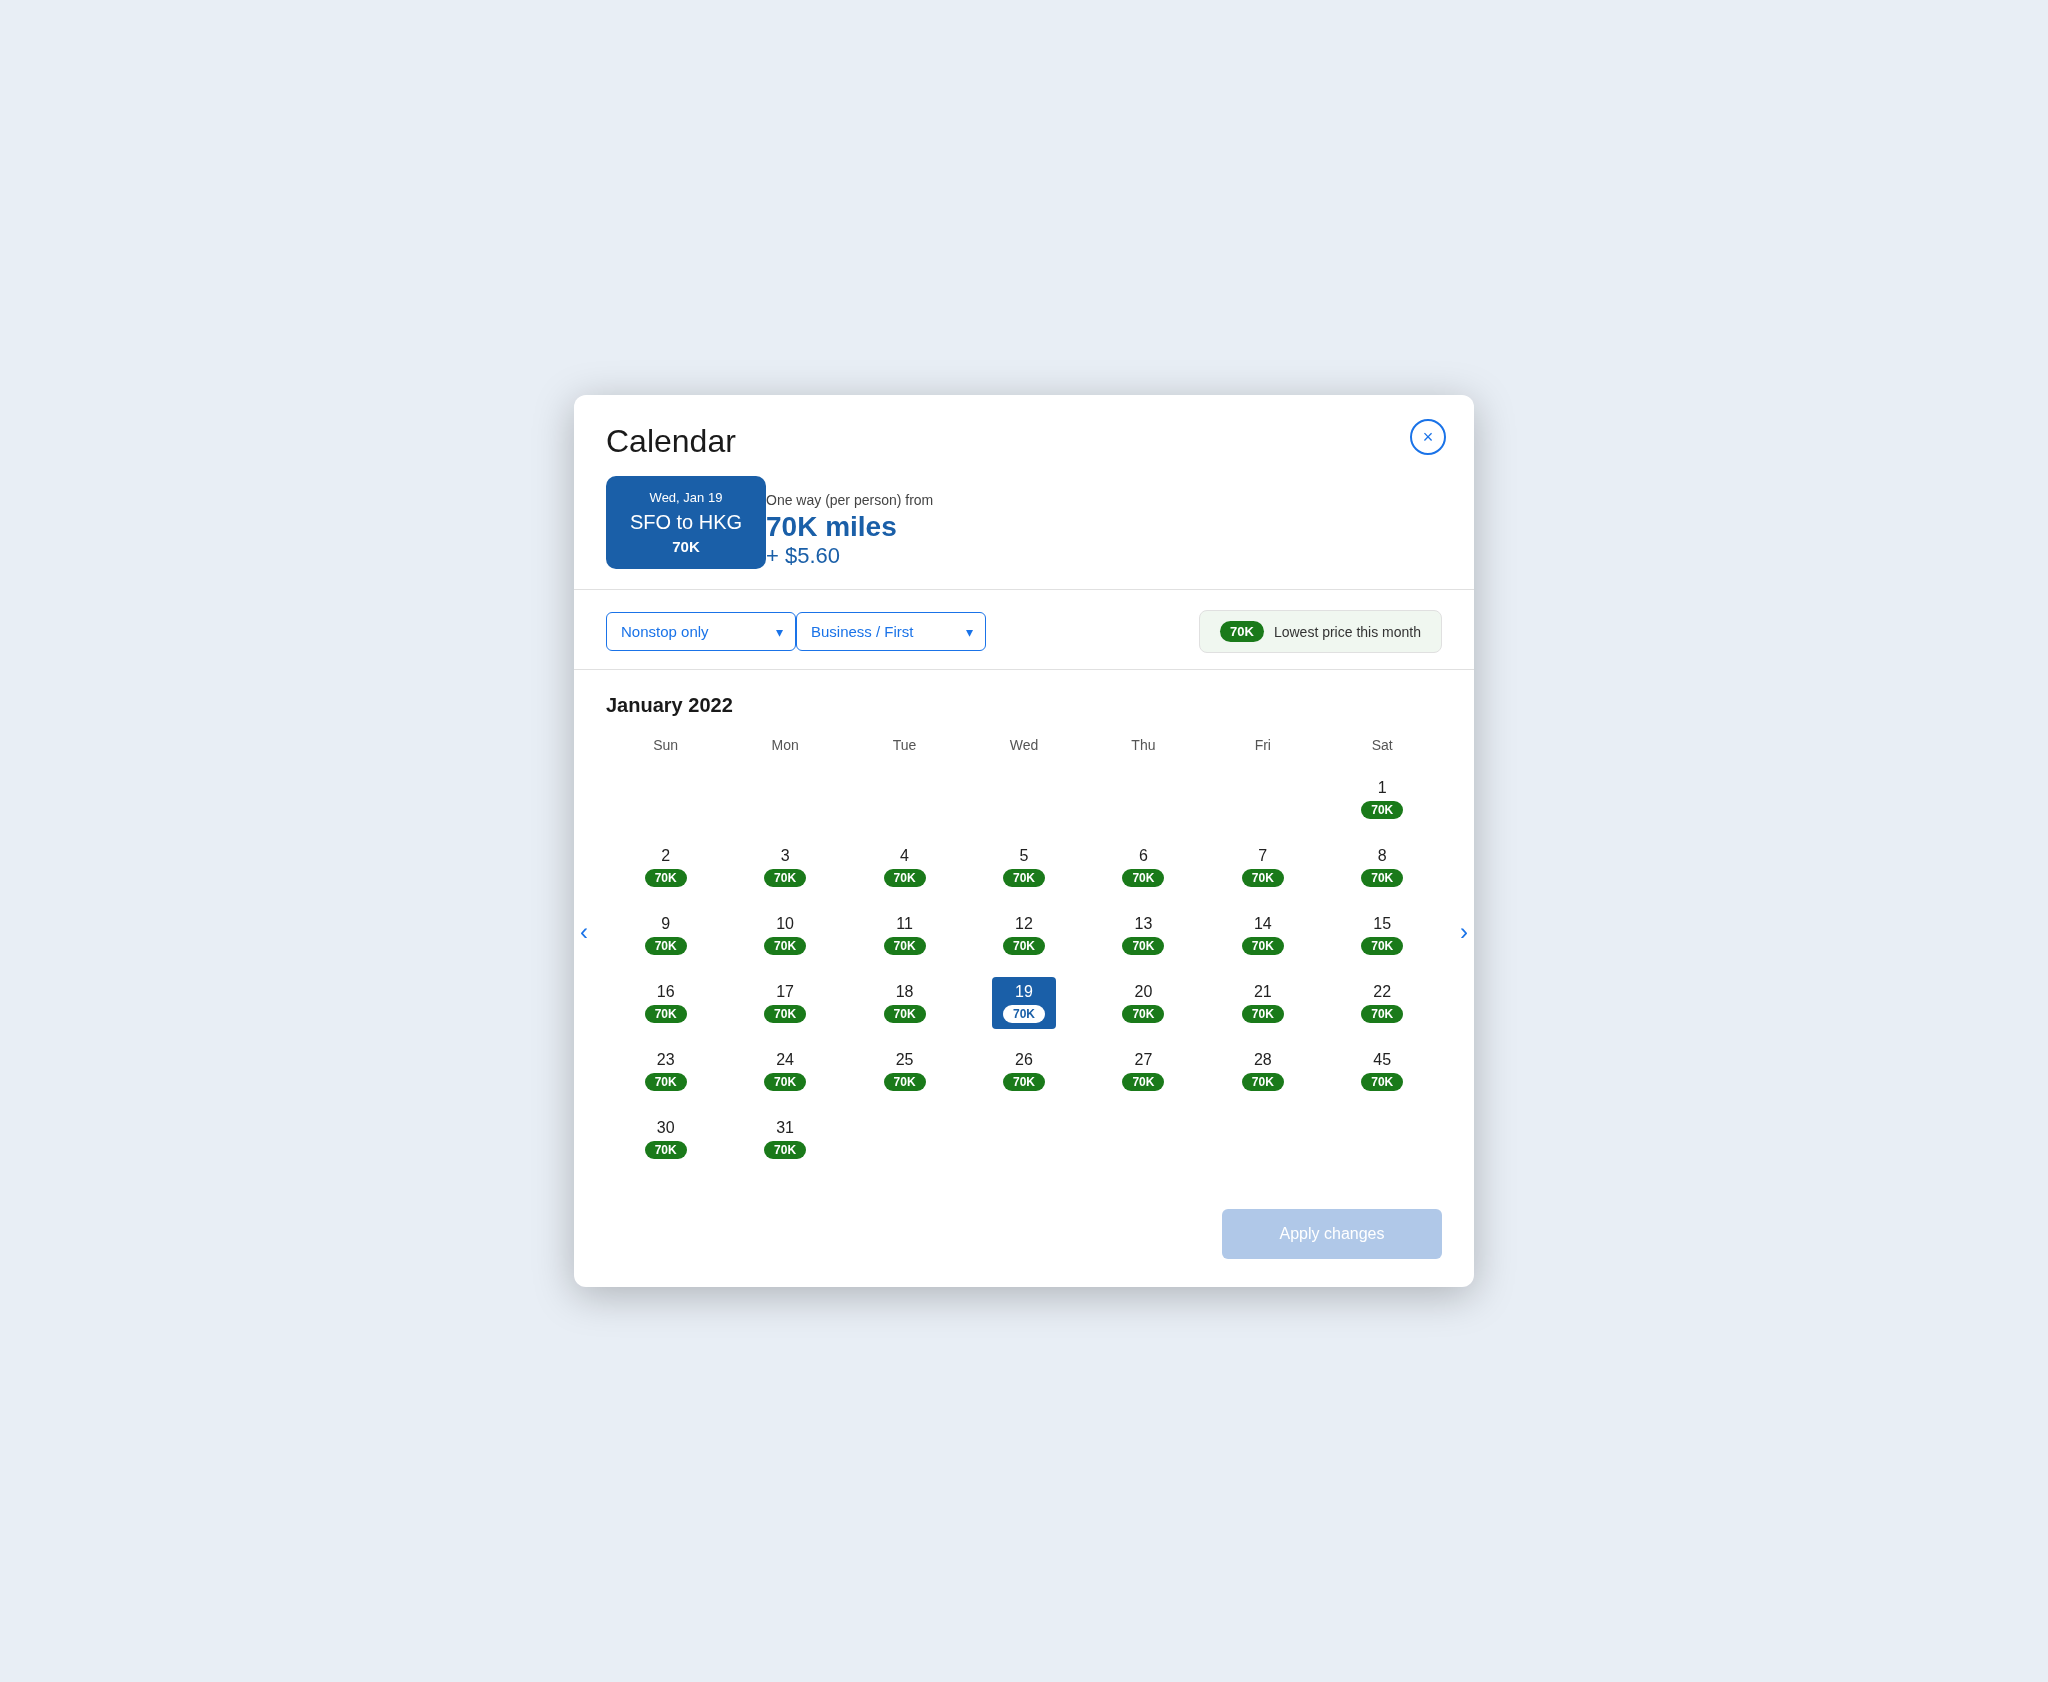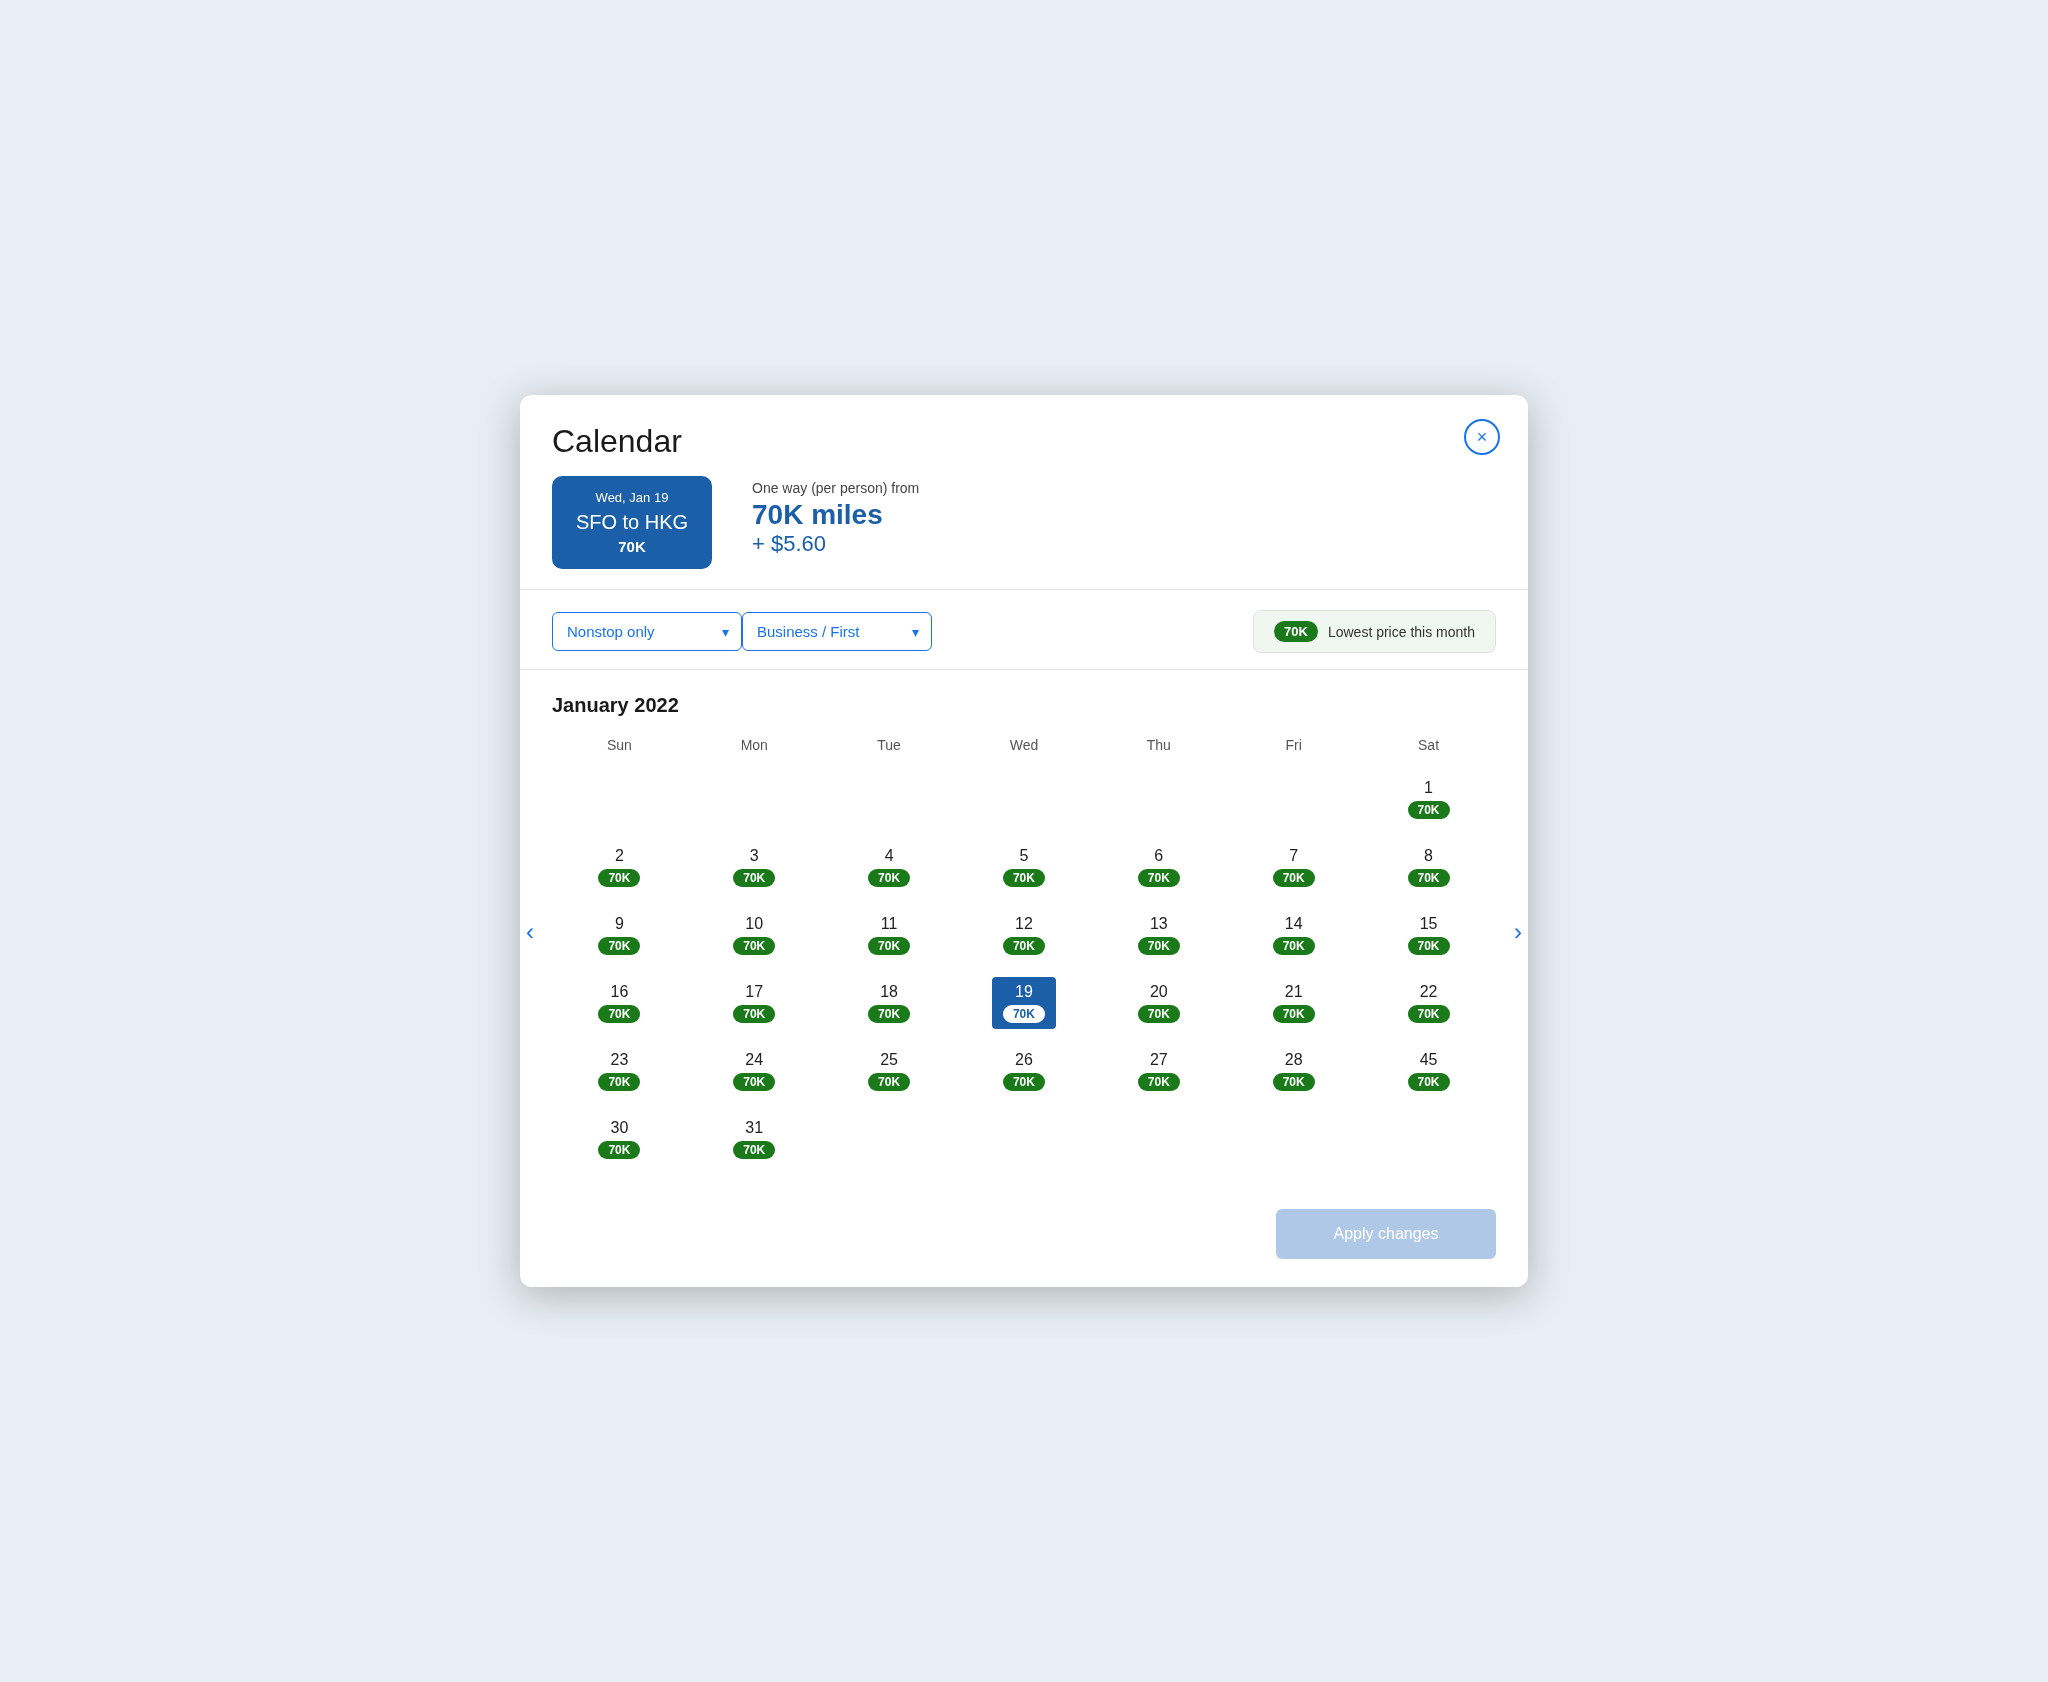--- a/index.html
+++ b/index.html
@@ -8,21 +8,21 @@
       background: #e8eef5;
       display: flex;
       align-items: center;
       justify-content: center;
       min-height: 100vh;
       padding: 20px;
     }
 
     .modal-overlay {
       position: relative;
-      width: 1008px;
+      width: 900px;
       background: white;
       border-radius: 12px;
       box-shadow: 0 8px 40px rgba(0,0,0,0.25);
       overflow: hidden;
     }
 
     
     .modal-header {
       padding: 28px 32px 20px 32px;
       border-bottom: 1px solid #e0e0e0;
@@ -48,22 +48,21 @@
       cursor: pointer;
       display: flex;
       align-items: center;
       justify-content: center;
       color: #1a73e8;
       font-size: 18px;
     }
 
     .header-content {
       display: flex;
-      align-items: flex-start;
-      gap: 40px;
+      align-items: flex-end;
     }
 
     .flight-card {
       background: #1a5fa8;
       color: white;
       border-radius: 10px;
       padding: 14px 20px;
       min-width: 160px;
       text-align: center;
     }

